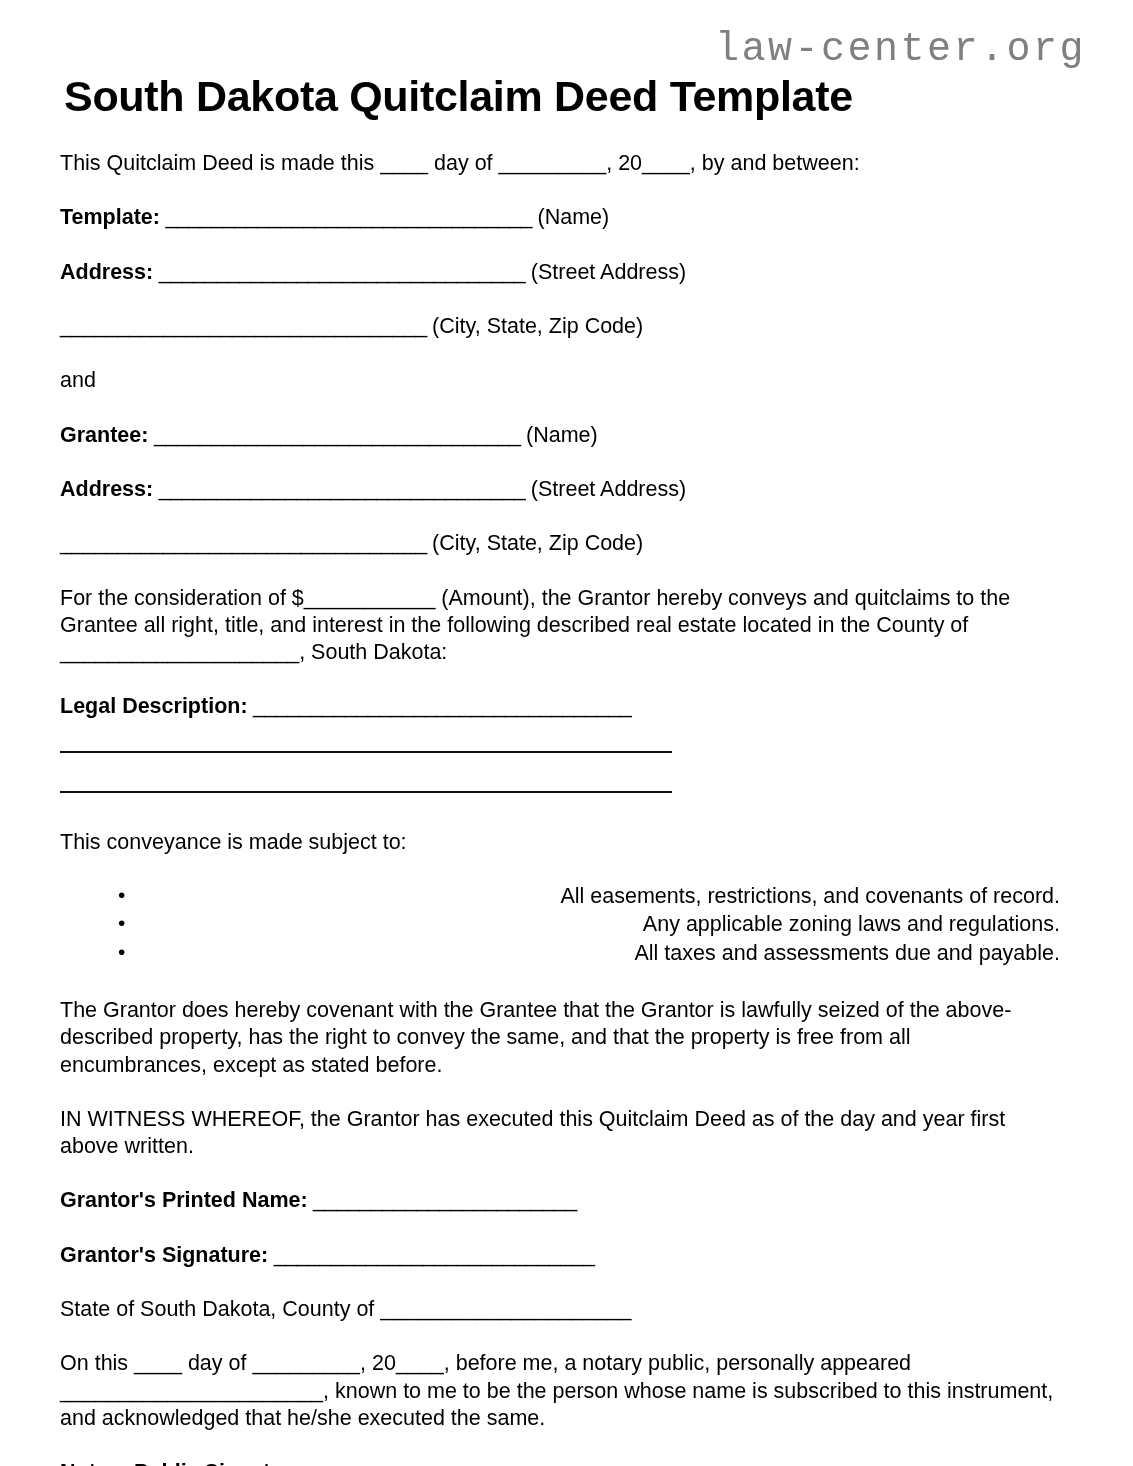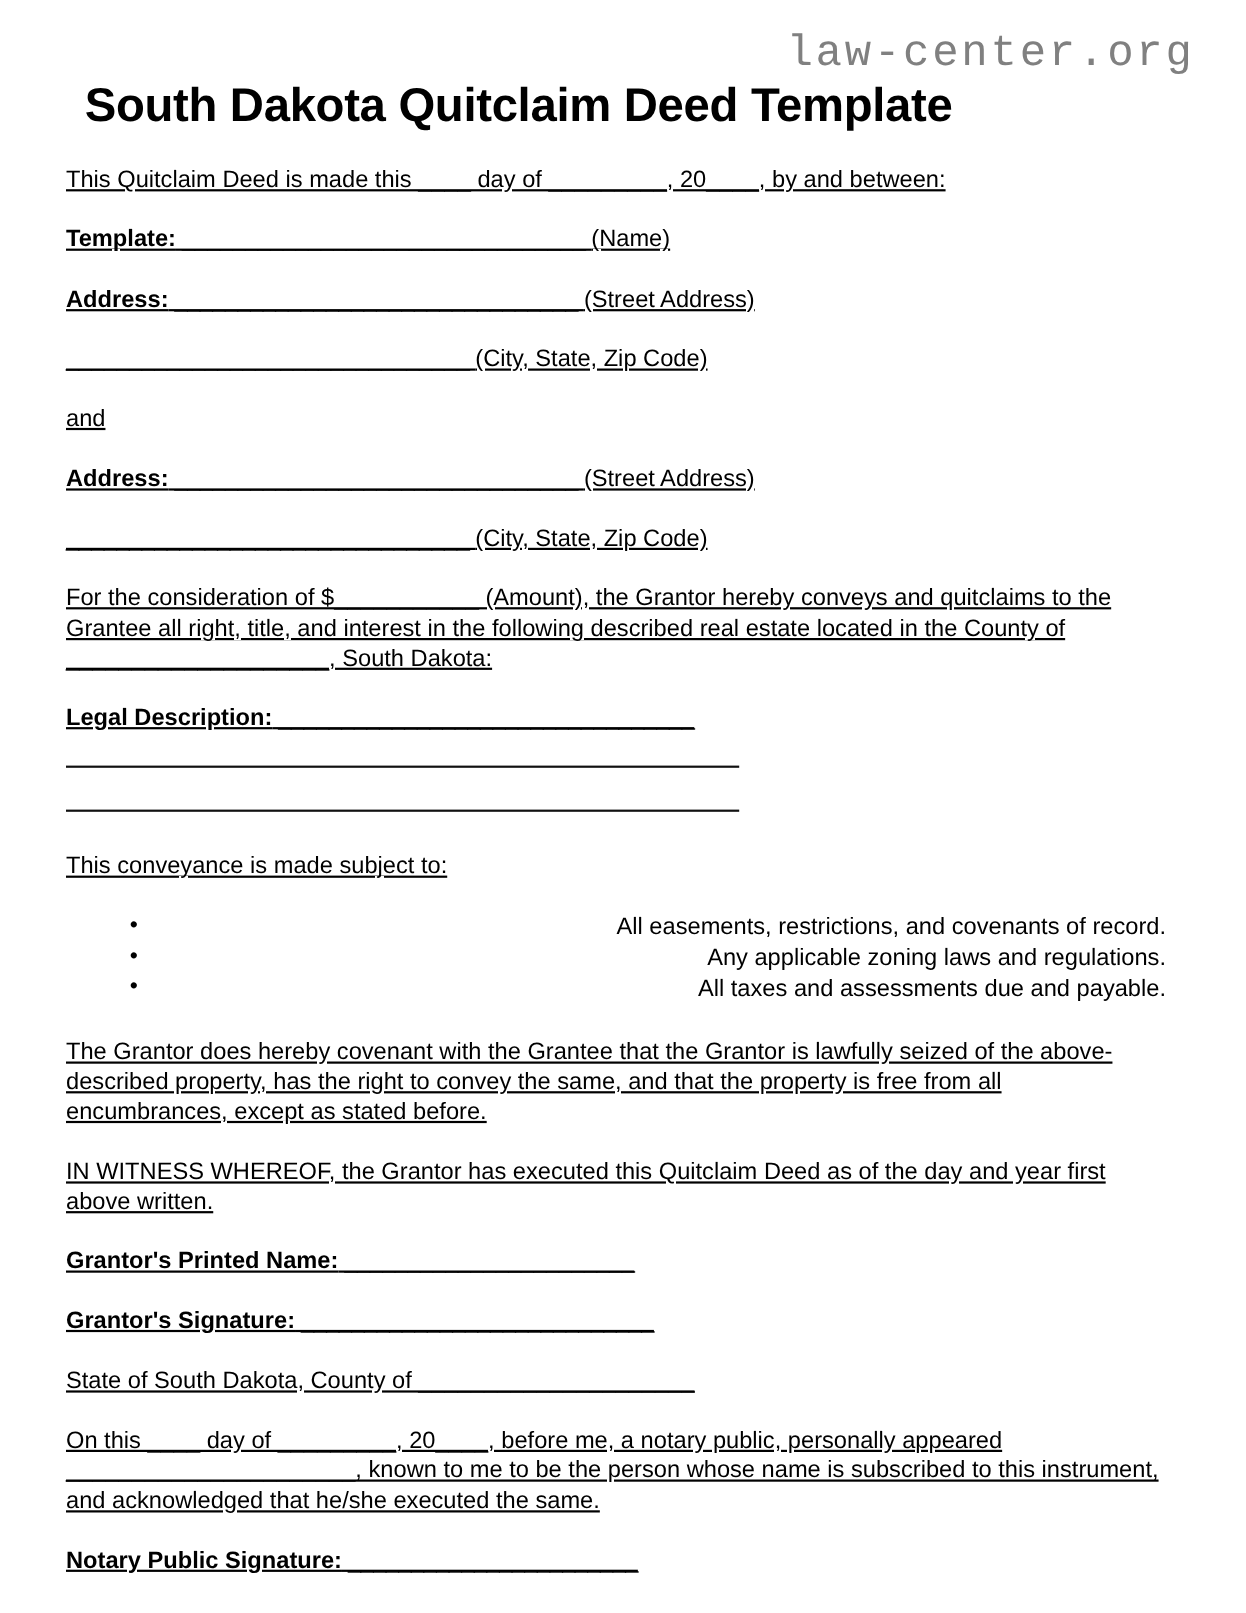--- a/index.html
+++ b/index.html
@@ -37,29 +37,28 @@
   .content {
     position: absolute;
     left: 60px;
     top: 72px;
     width: 1000px;
   }
   h1.doc-title {
     font-size: 43px;
     font-weight: bold;
     line-height: 1.12;
-    margin: 0 0 30px 17px;
+    margin: 0 0 30px 4px;
     letter-spacing: -0.3px;
     white-space: nowrap;
   }
   p.para {
     font-size: 21.5px;
     line-height: 1.27;
     margin: 16px 0 27px 0;
-    text-decoration: underline;
   }
   p.para.tight {
     margin-bottom: 22px;
   }
   .lbl {
     font-weight: bold;
   }
   .blank {
     letter-spacing: -0.5px;
   }
@@ -106,20 +105,21 @@
     <p class="para">This Quitclaim Deed is made this ____ day of _________, 20____, by and between:</p>
 
     <p class="para"><span class="lbl">Template:</span><span class="blank"> ________________________________ </span><span>(Name)</span></p>
 
     <p class="para"><span class="lbl">Address:</span><span class="blank"> ________________________________ </span><span>(Street Address)</span></p>
 
     <p class="para"><span class="blank">________________________________ </span><span>(City, State, Zip Code)</span></p>
 
     <p class="para">and</p>
 
+    <p class="para"><span class="lbl">Grantee:</span><span class="blank"> ________________________________ </span><span>(Name)</span></p>
 
     <p class="para"><span class="lbl">Address:</span><span class="blank"> ________________________________ </span><span>(Street Address)</span></p>
 
     <p class="para"><span class="blank">________________________________ </span><span>(City, State, Zip Code)</span></p>
 
     <p class="para">For the consideration of $___________ (Amount), the Grantor hereby conveys and quitclaims to the Grantee all right, title, and interest in the following described real estate located in the County of ____________________, South Dakota:</p>
 
     <p class="para tight"><span class="lbl">Legal Description:</span><span class="blank"> _________________________________</span></p>
 
     <span class="ruleline l1"></span>

